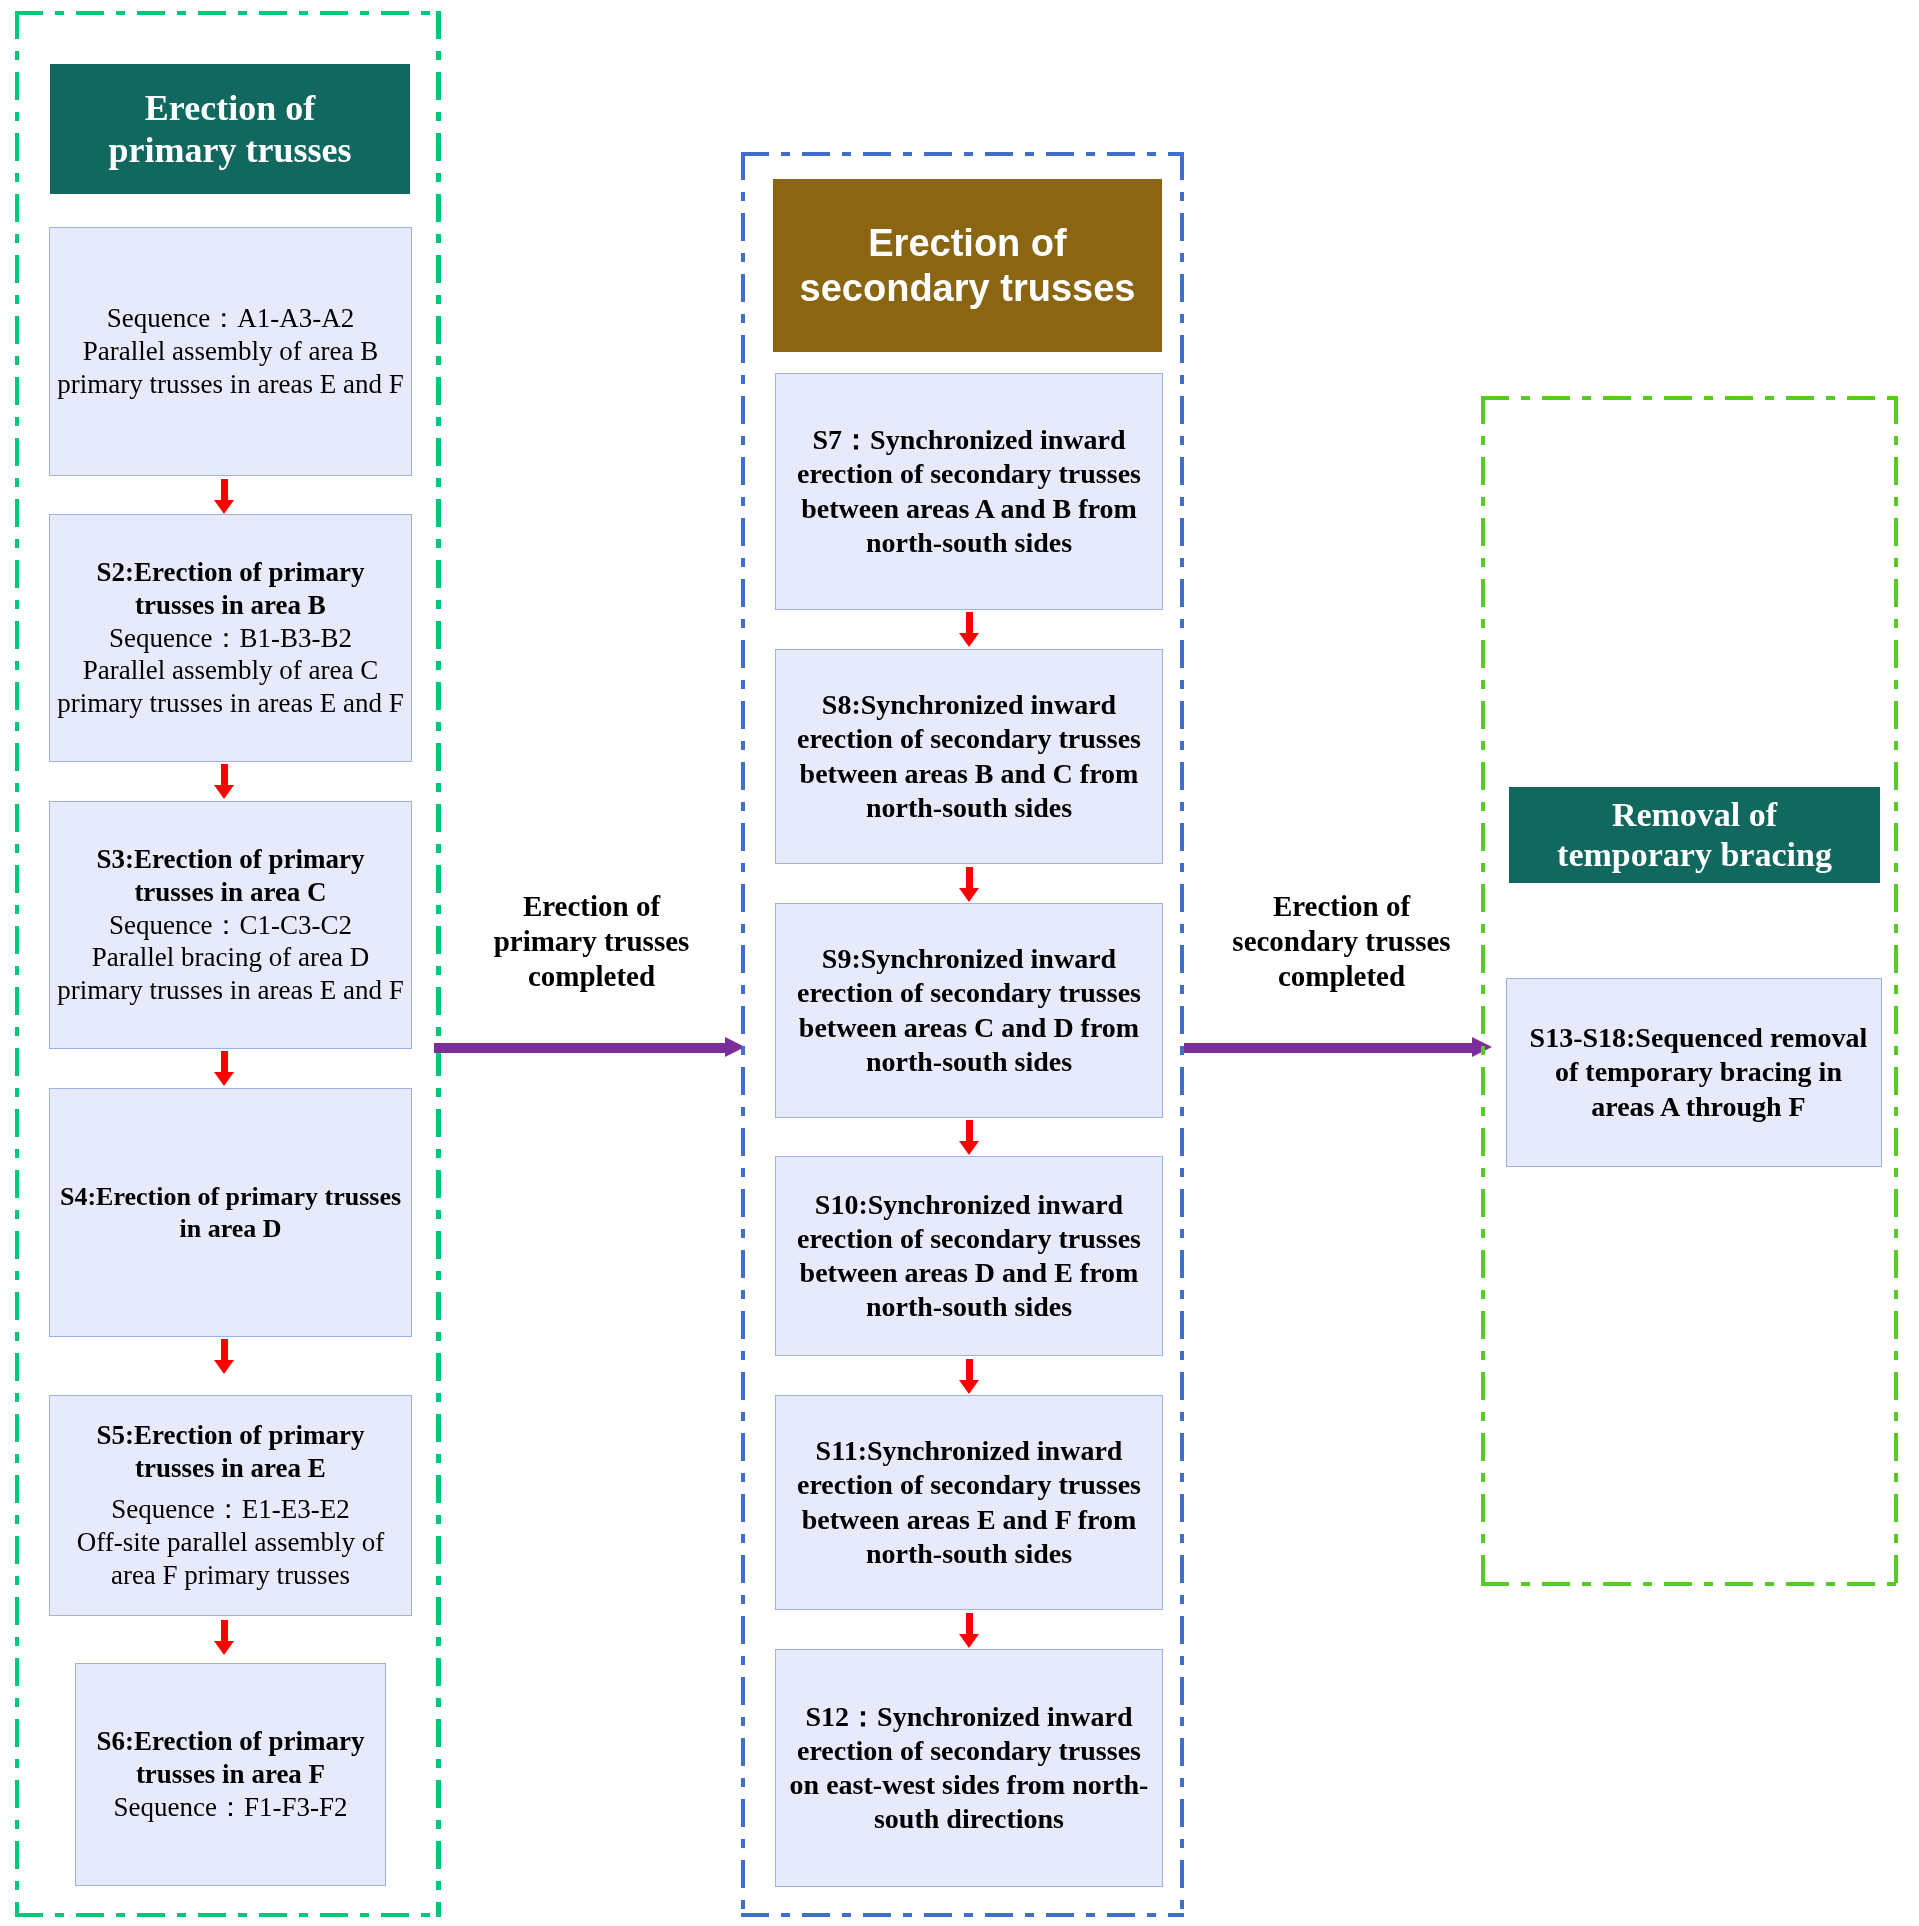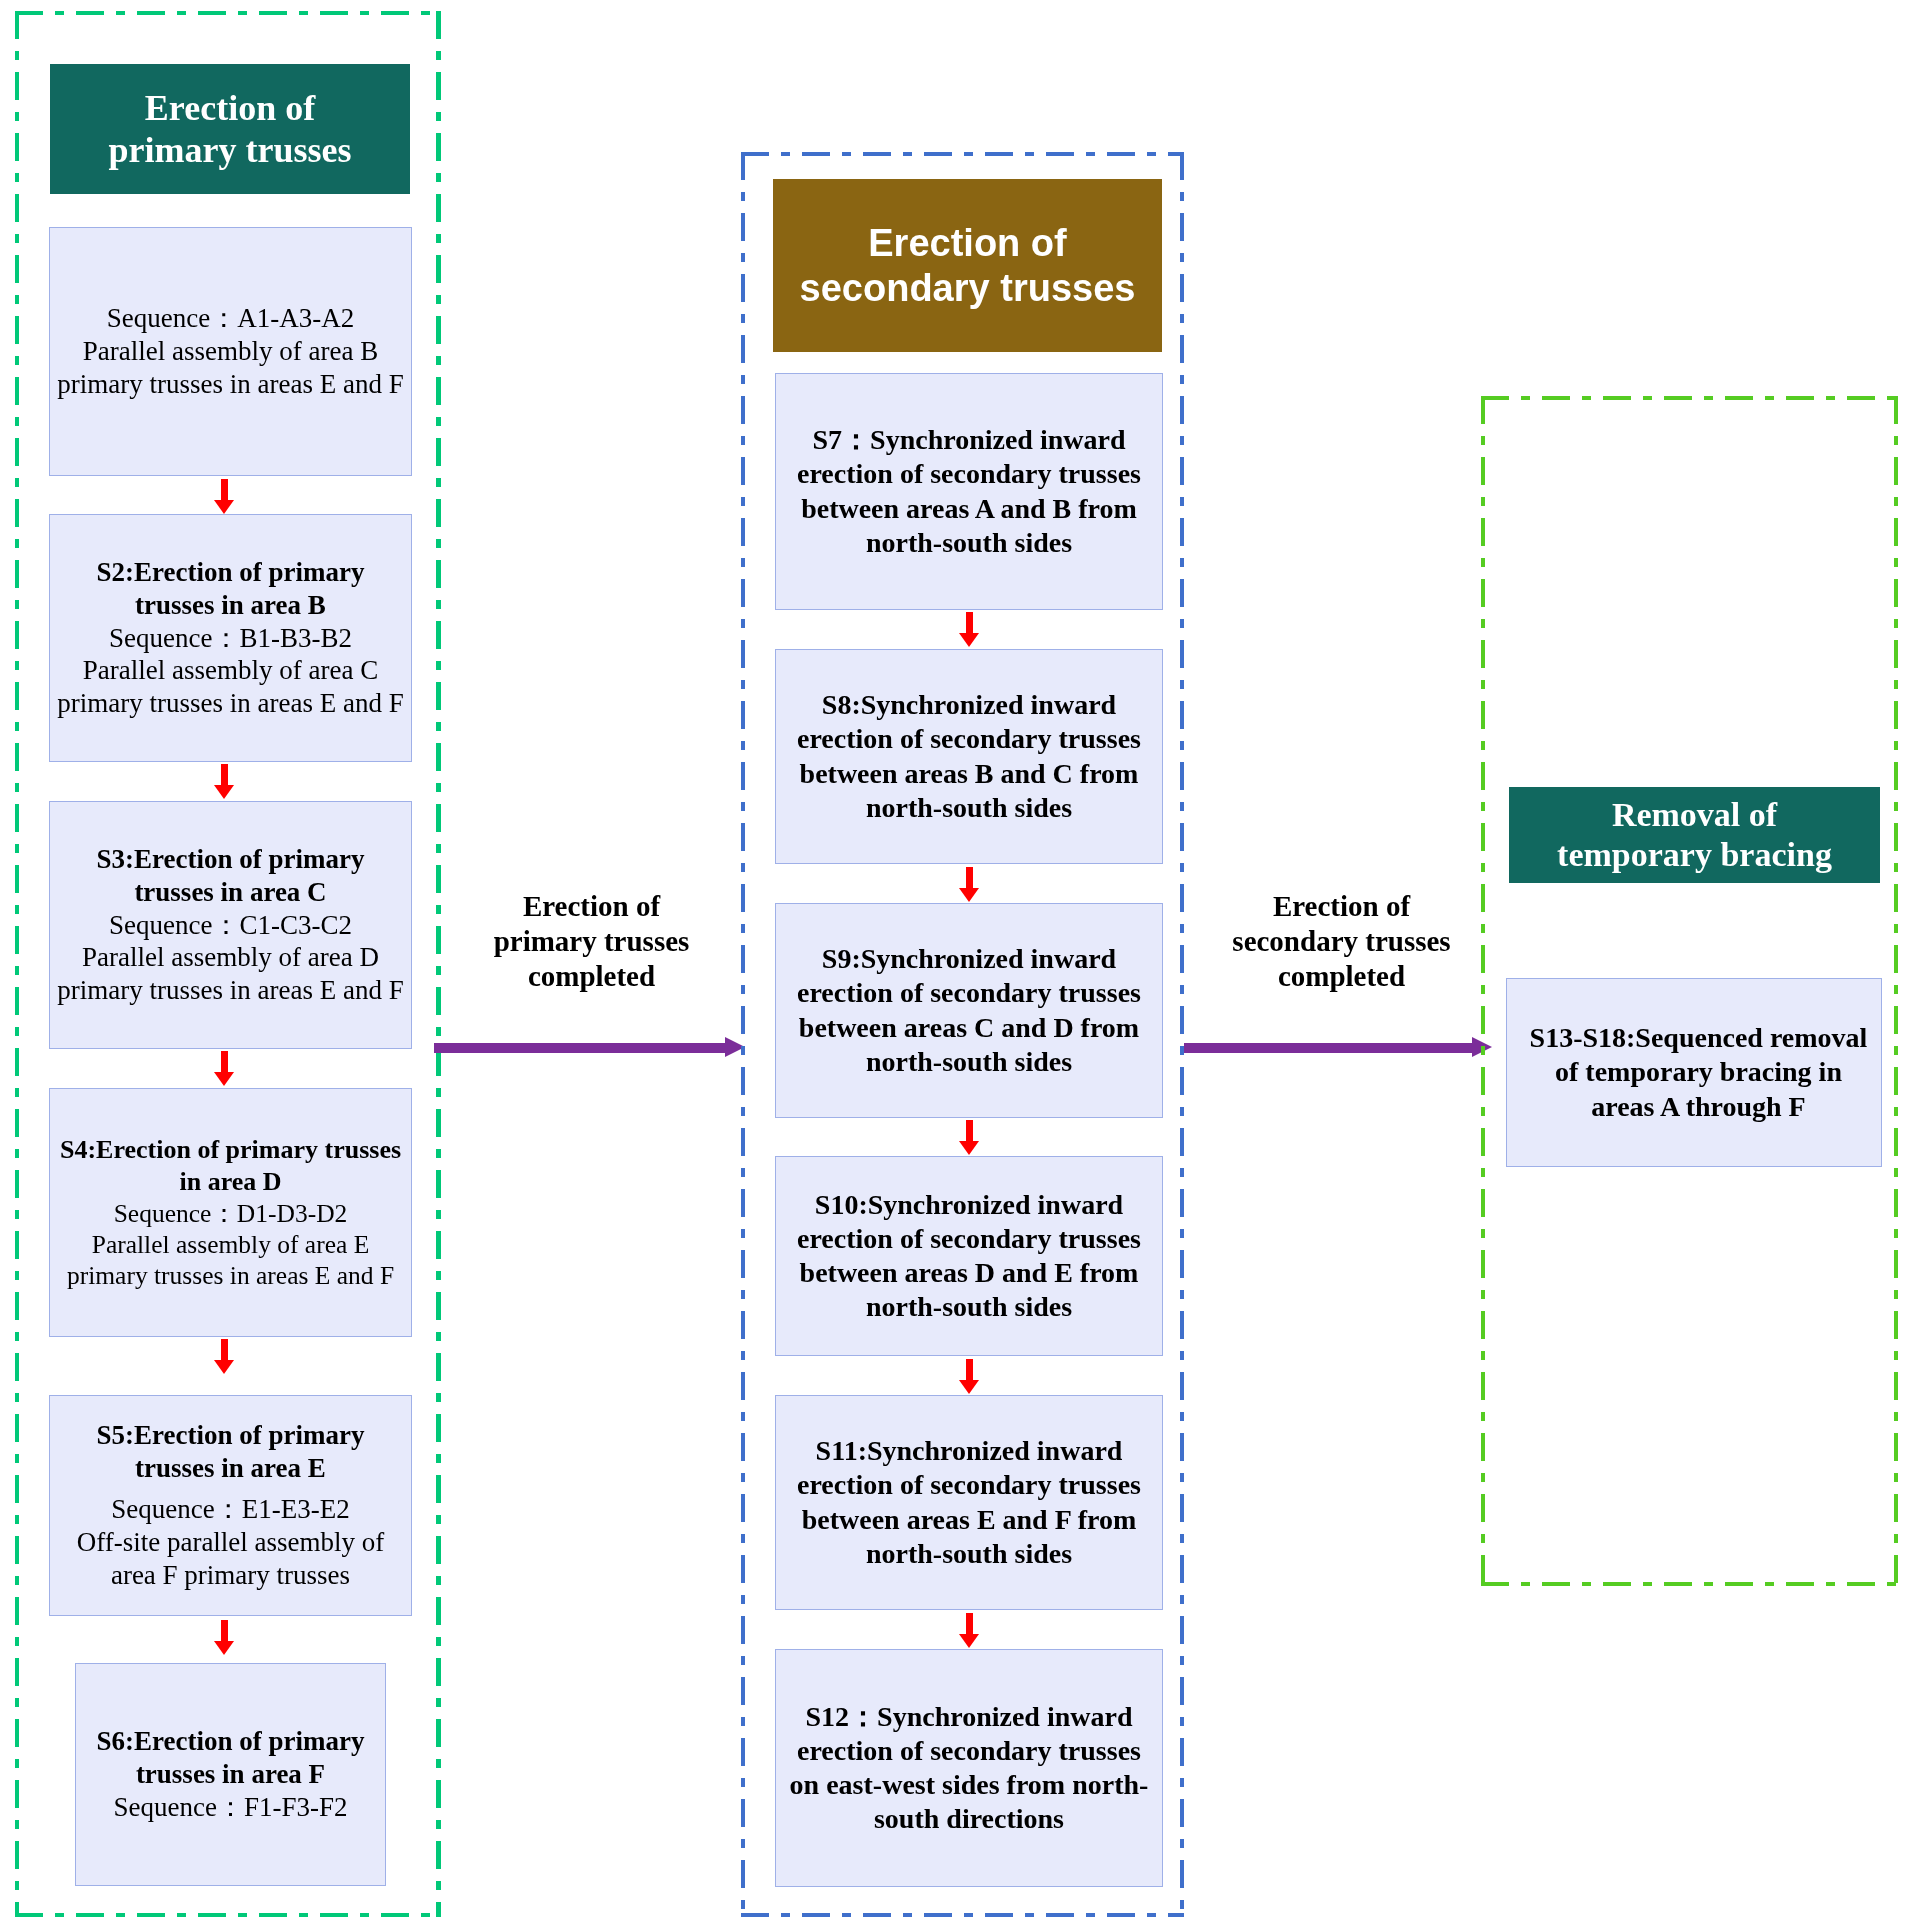--- a/index.html
+++ b/index.html
@@ -89,31 +89,29 @@
 Parallel assembly of area C primary trusses in areas E and F</span>
 </div>
 <div class="rarrow" style="left:214px;top:764px;height:35px;">
   <i class="shaft" style="height:20.6px;"></i>
     <i class="head" style="top:20.6px;"></i>
 </div>
 
 <div class="step" style="left:49px;top:801px;width:363px;height:248px;font-size:27px;">
   <span class="ttl">S3:Erection of primary trusses in area C</span>
   <span class="bdy" style="white-space:pre-line;">Sequence：C1-C3-C2
-Parallel assembly of area D primary trusses in areas E and F</span>
+Parallel bracing of area D primary trusses in areas E and F</span>
 </div>
 <div class="rarrow" style="left:214px;top:1051px;height:35px;">
   <i class="shaft" style="height:20.6px;"></i>
     <i class="head" style="top:20.6px;"></i>
 </div>
 
 <div class="step" style="left:49px;top:1088px;width:363px;height:249px;font-size:26px;">
   <span class="ttl">S4:Erection of primary trusses in area D</span>
-  <span class="bdy" style="white-space:pre-line;font-size:25.5px;">Sequence：D1-D3-D2
-Parallel assembly of area E primary trusses in areas E and F</span>
 </div>
 <div class="rarrow" style="left:214px;top:1339px;height:35px;">
   <i class="shaft" style="height:20.6px;"></i>
     <i class="head" style="top:20.6px;"></i>
 </div>
 
 <div class="step" style="left:49px;top:1395px;width:363px;height:221px;font-size:27px;gap:8px;">
   <span class="ttl">S5:Erection of primary trusses in area E</span>
   <span class="bdy" style="white-space:pre-line;">Sequence：E1-E3-E2
 Off-site parallel assembly of area F primary trusses</span>

